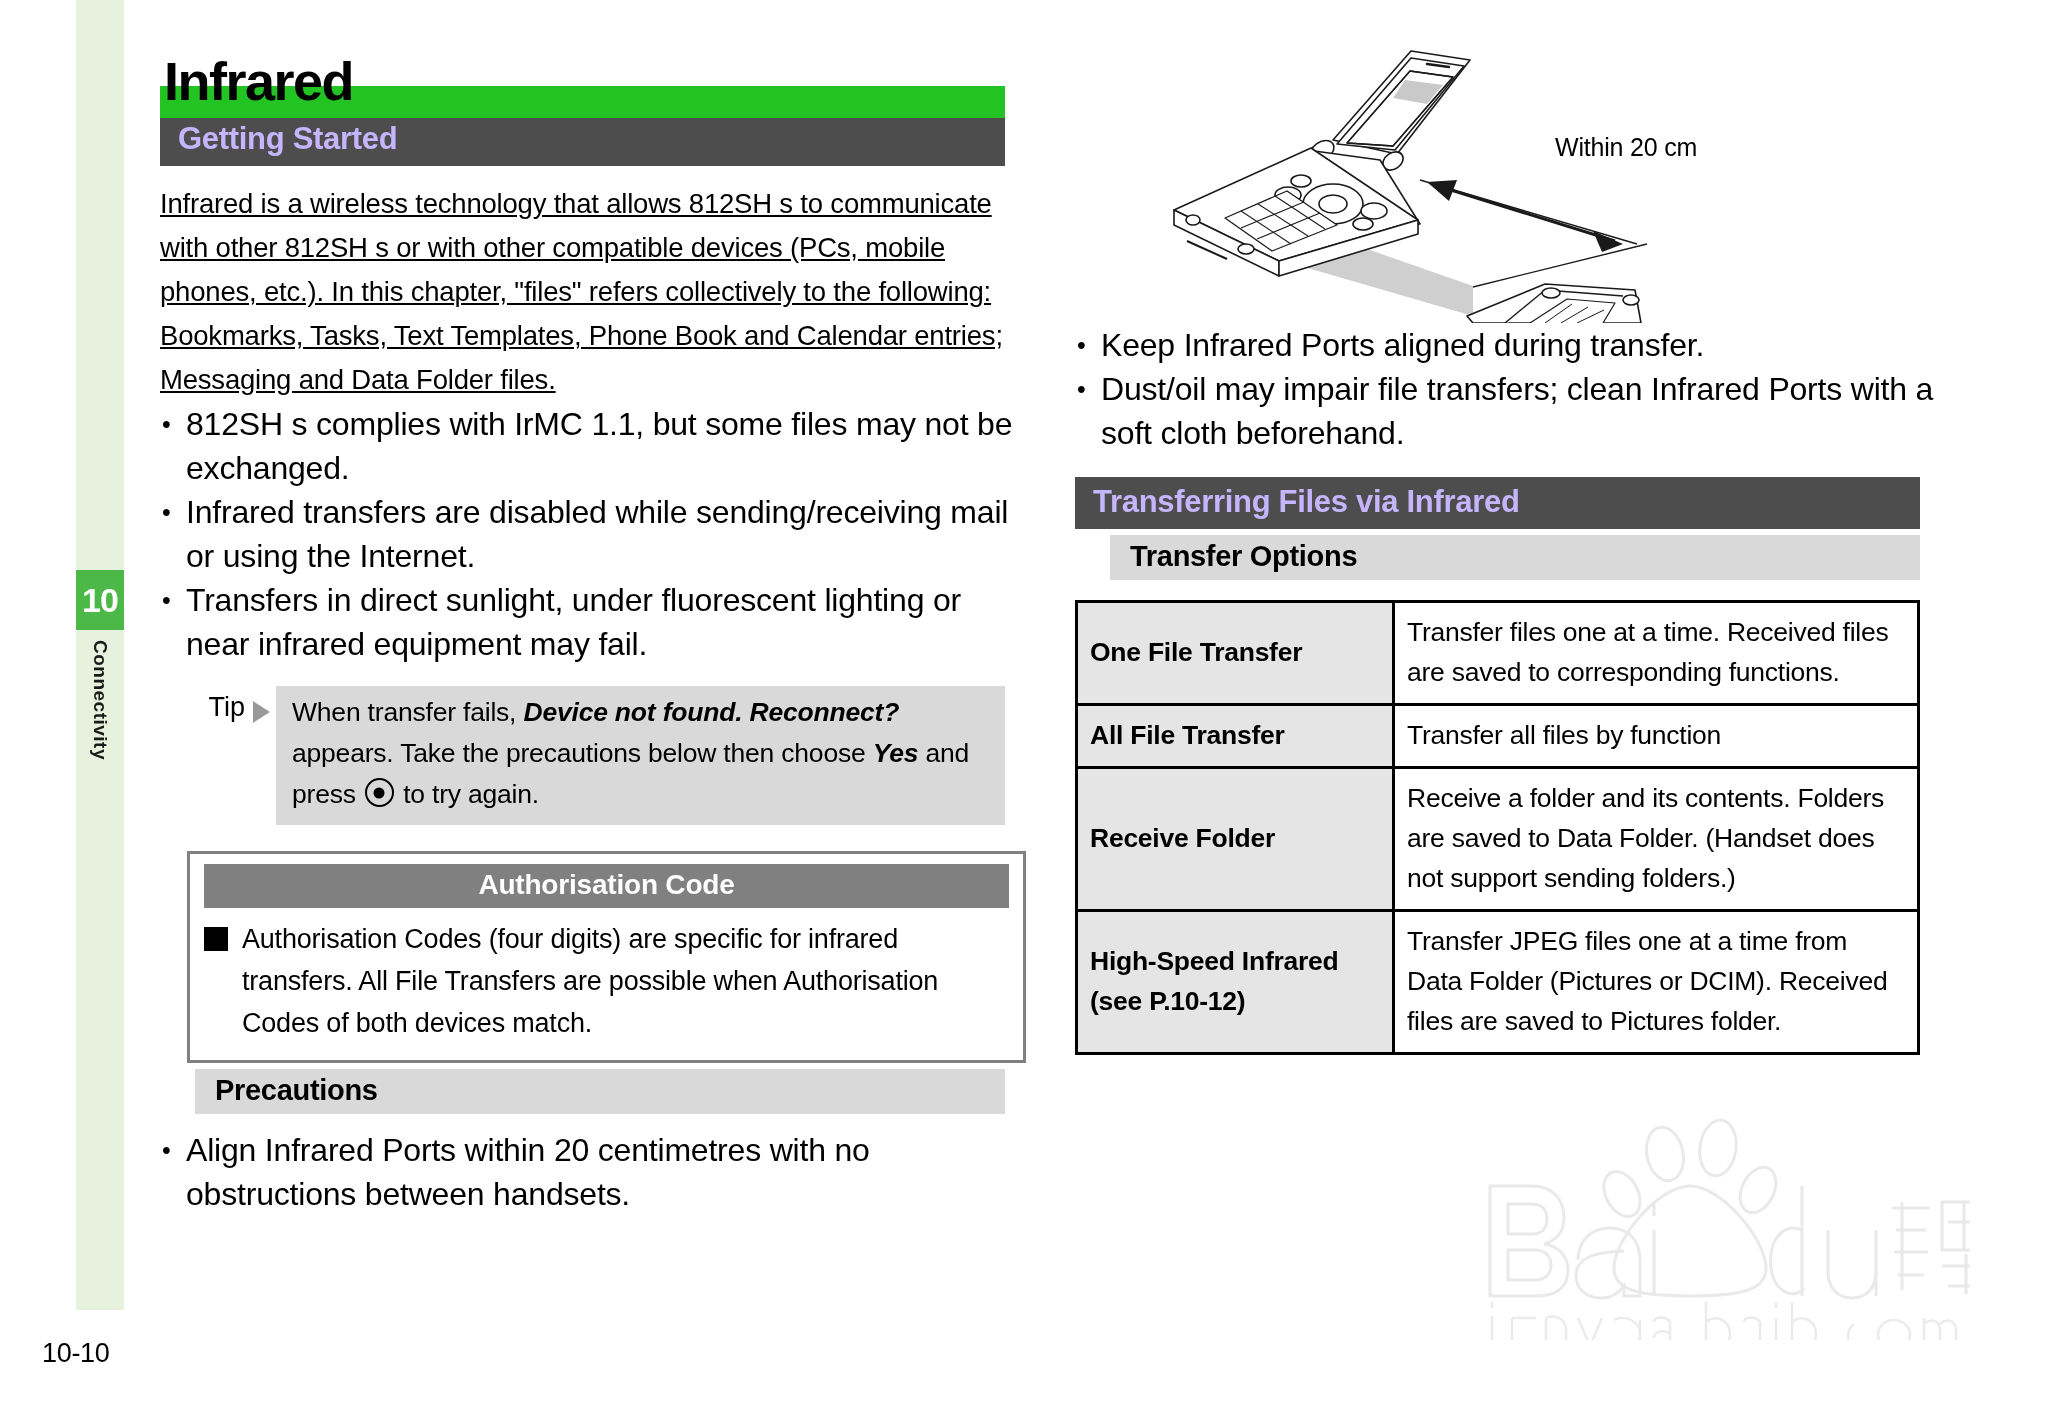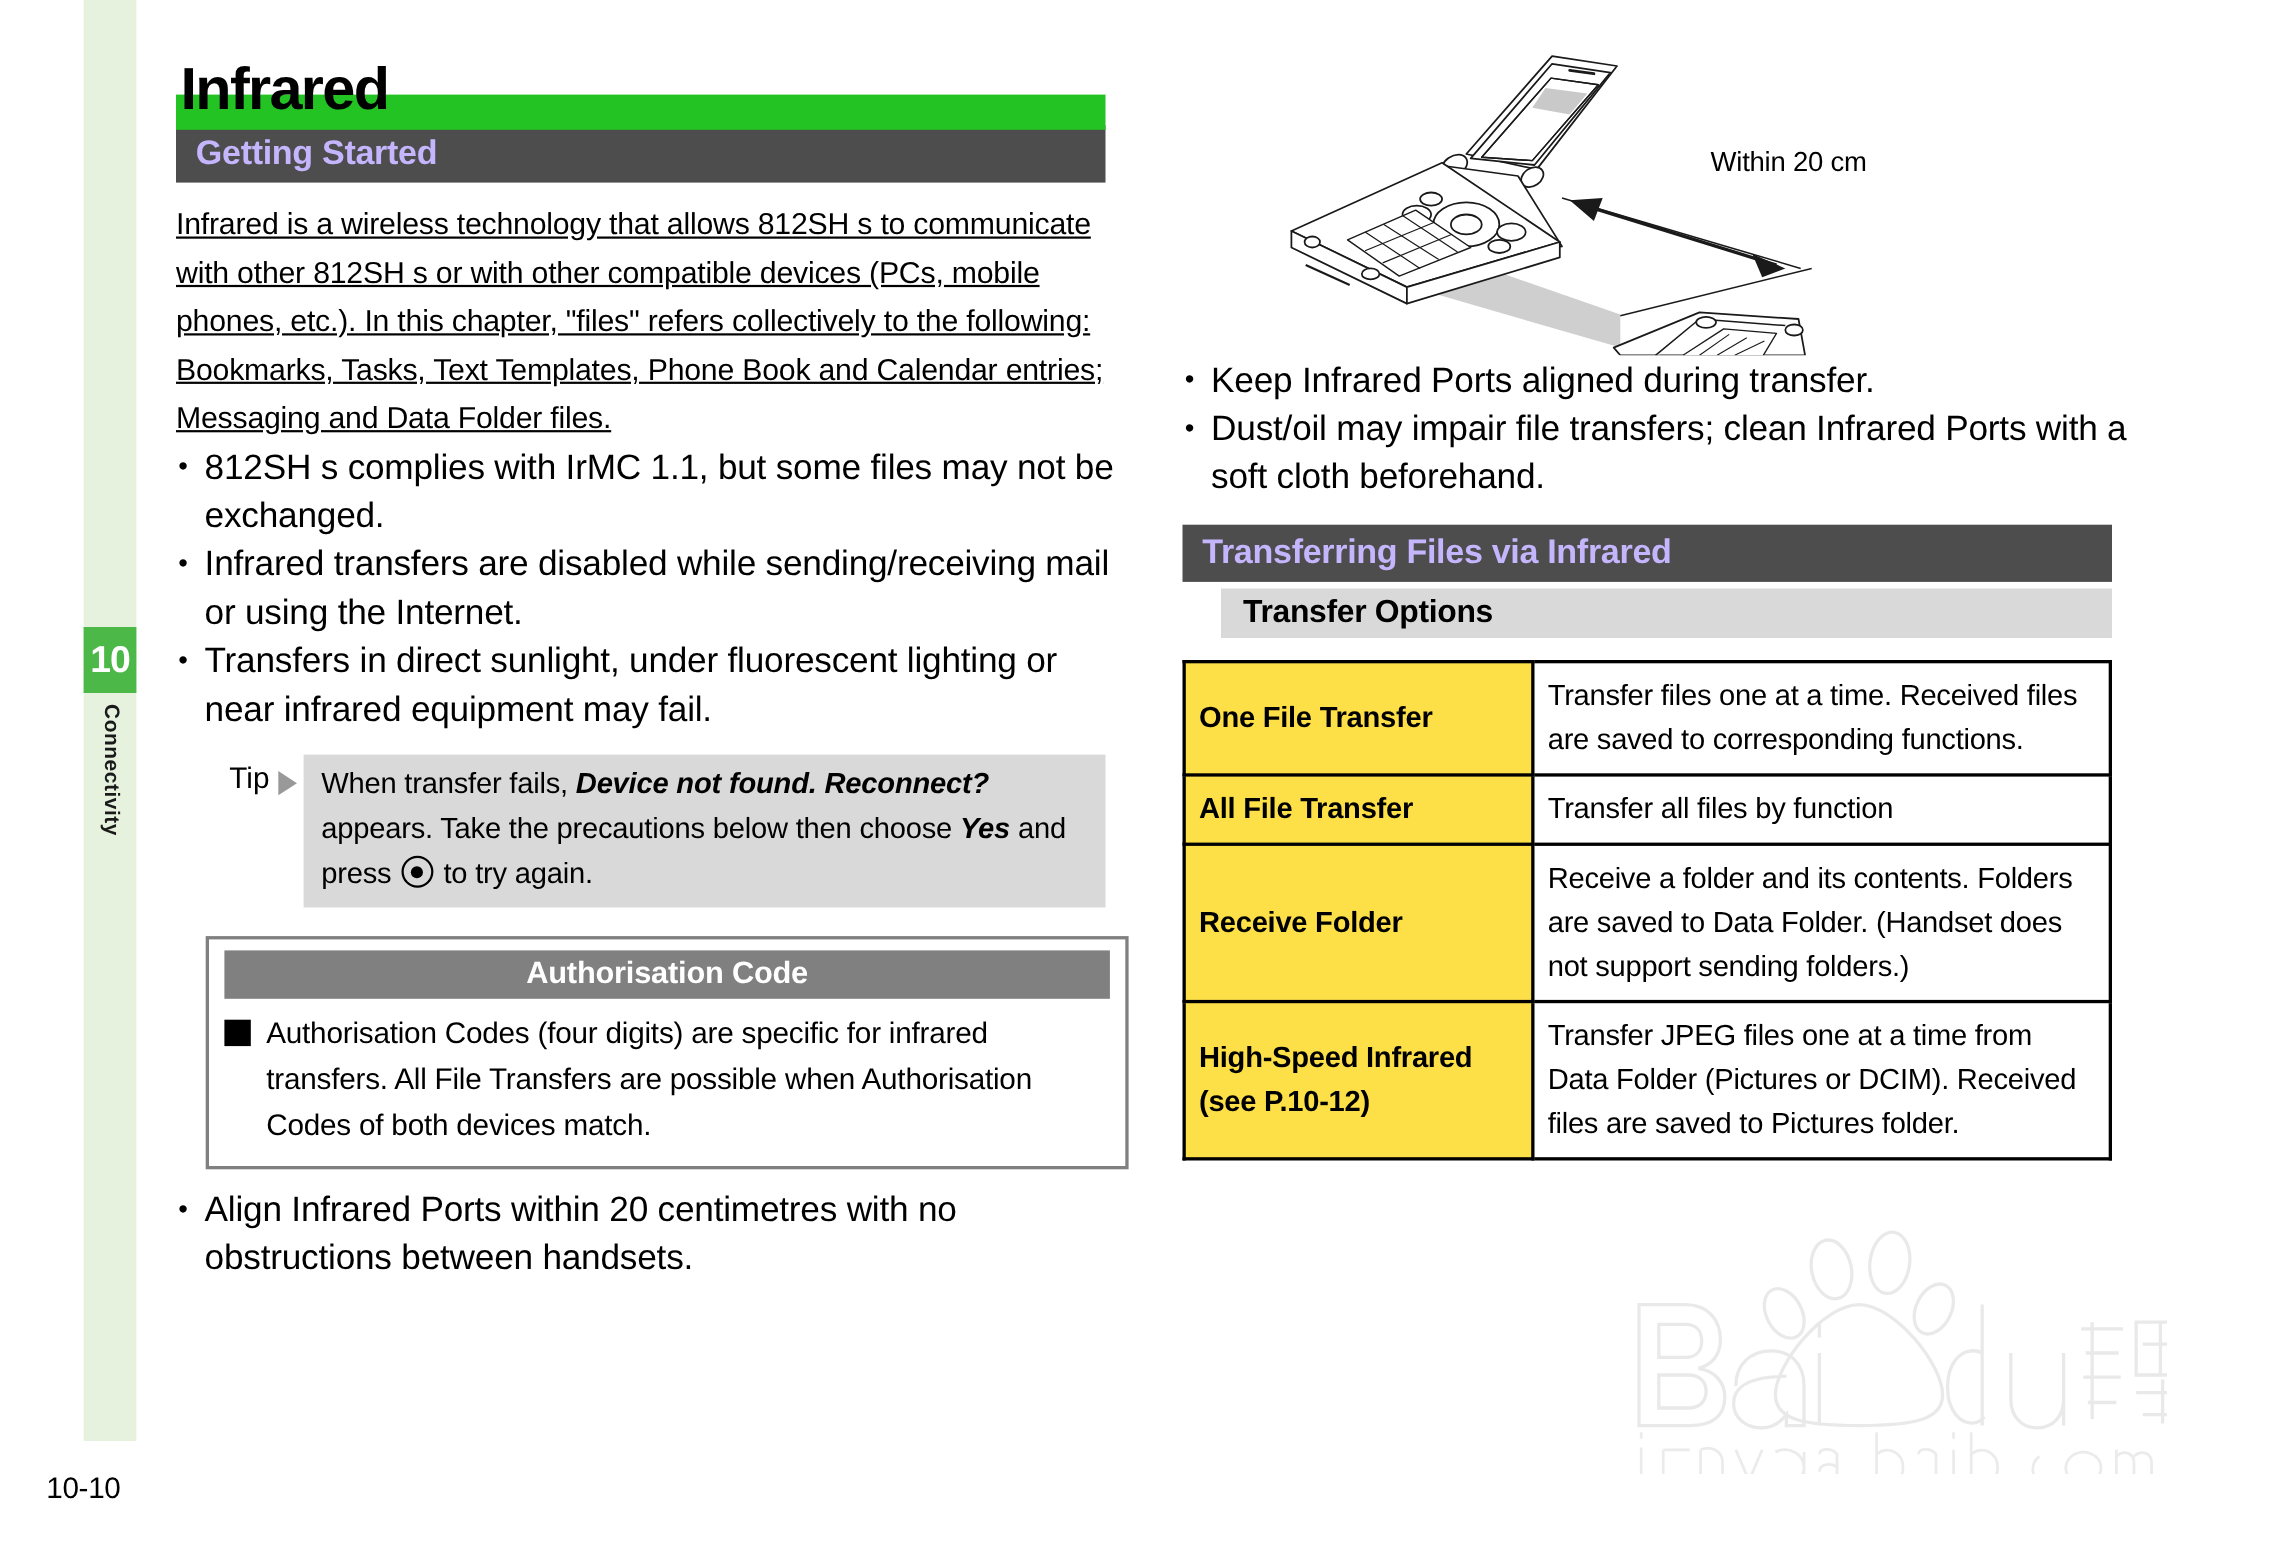--- a/index.html
+++ b/index.html
@@ -272,21 +272,21 @@
   #options-table td {
     border: 3px solid #000000;
     vertical-align: middle;
     font-size: 26.5px;
     line-height: 40px;
     letter-spacing: -0.25px;
     padding: 9px 12px 11px 12px;
   }
   #options-table td.c-name {
     width: 290px;
-    background: #fde047;
+    background: #e5e5e5;
     font-weight: bold;
   }
   #options-table td.c-desc {
     background: #ffffff;
   }
 
   
   #page-number {
     position: absolute;
     left: 42px;
@@ -341,20 +341,24 @@
   </div>
 
   <div id="auth-box">
     <div id="auth-header">Authorisation Code</div>
     <div id="auth-body">
       <span class="blacksq"></span>
       <span>Authorisation Codes (four digits) are specific for infrared transfers. All File Transfers are possible when Authorisation Codes of both devices match.</span>
     </div>
   </div>
 
+  <div class="subsection">
+    <div class="sq"></div>
+    <div class="sub-label">Precautions</div>
+  </div>
 
   <ul class="bullets" style="margin-top:14px;">
     <li>Align Infrared Ports within 20 centimetres with no obstructions between handsets.</li>
   </ul>
 
 </div>
 
 <div id="col-right">
 
   <div id="illus">

